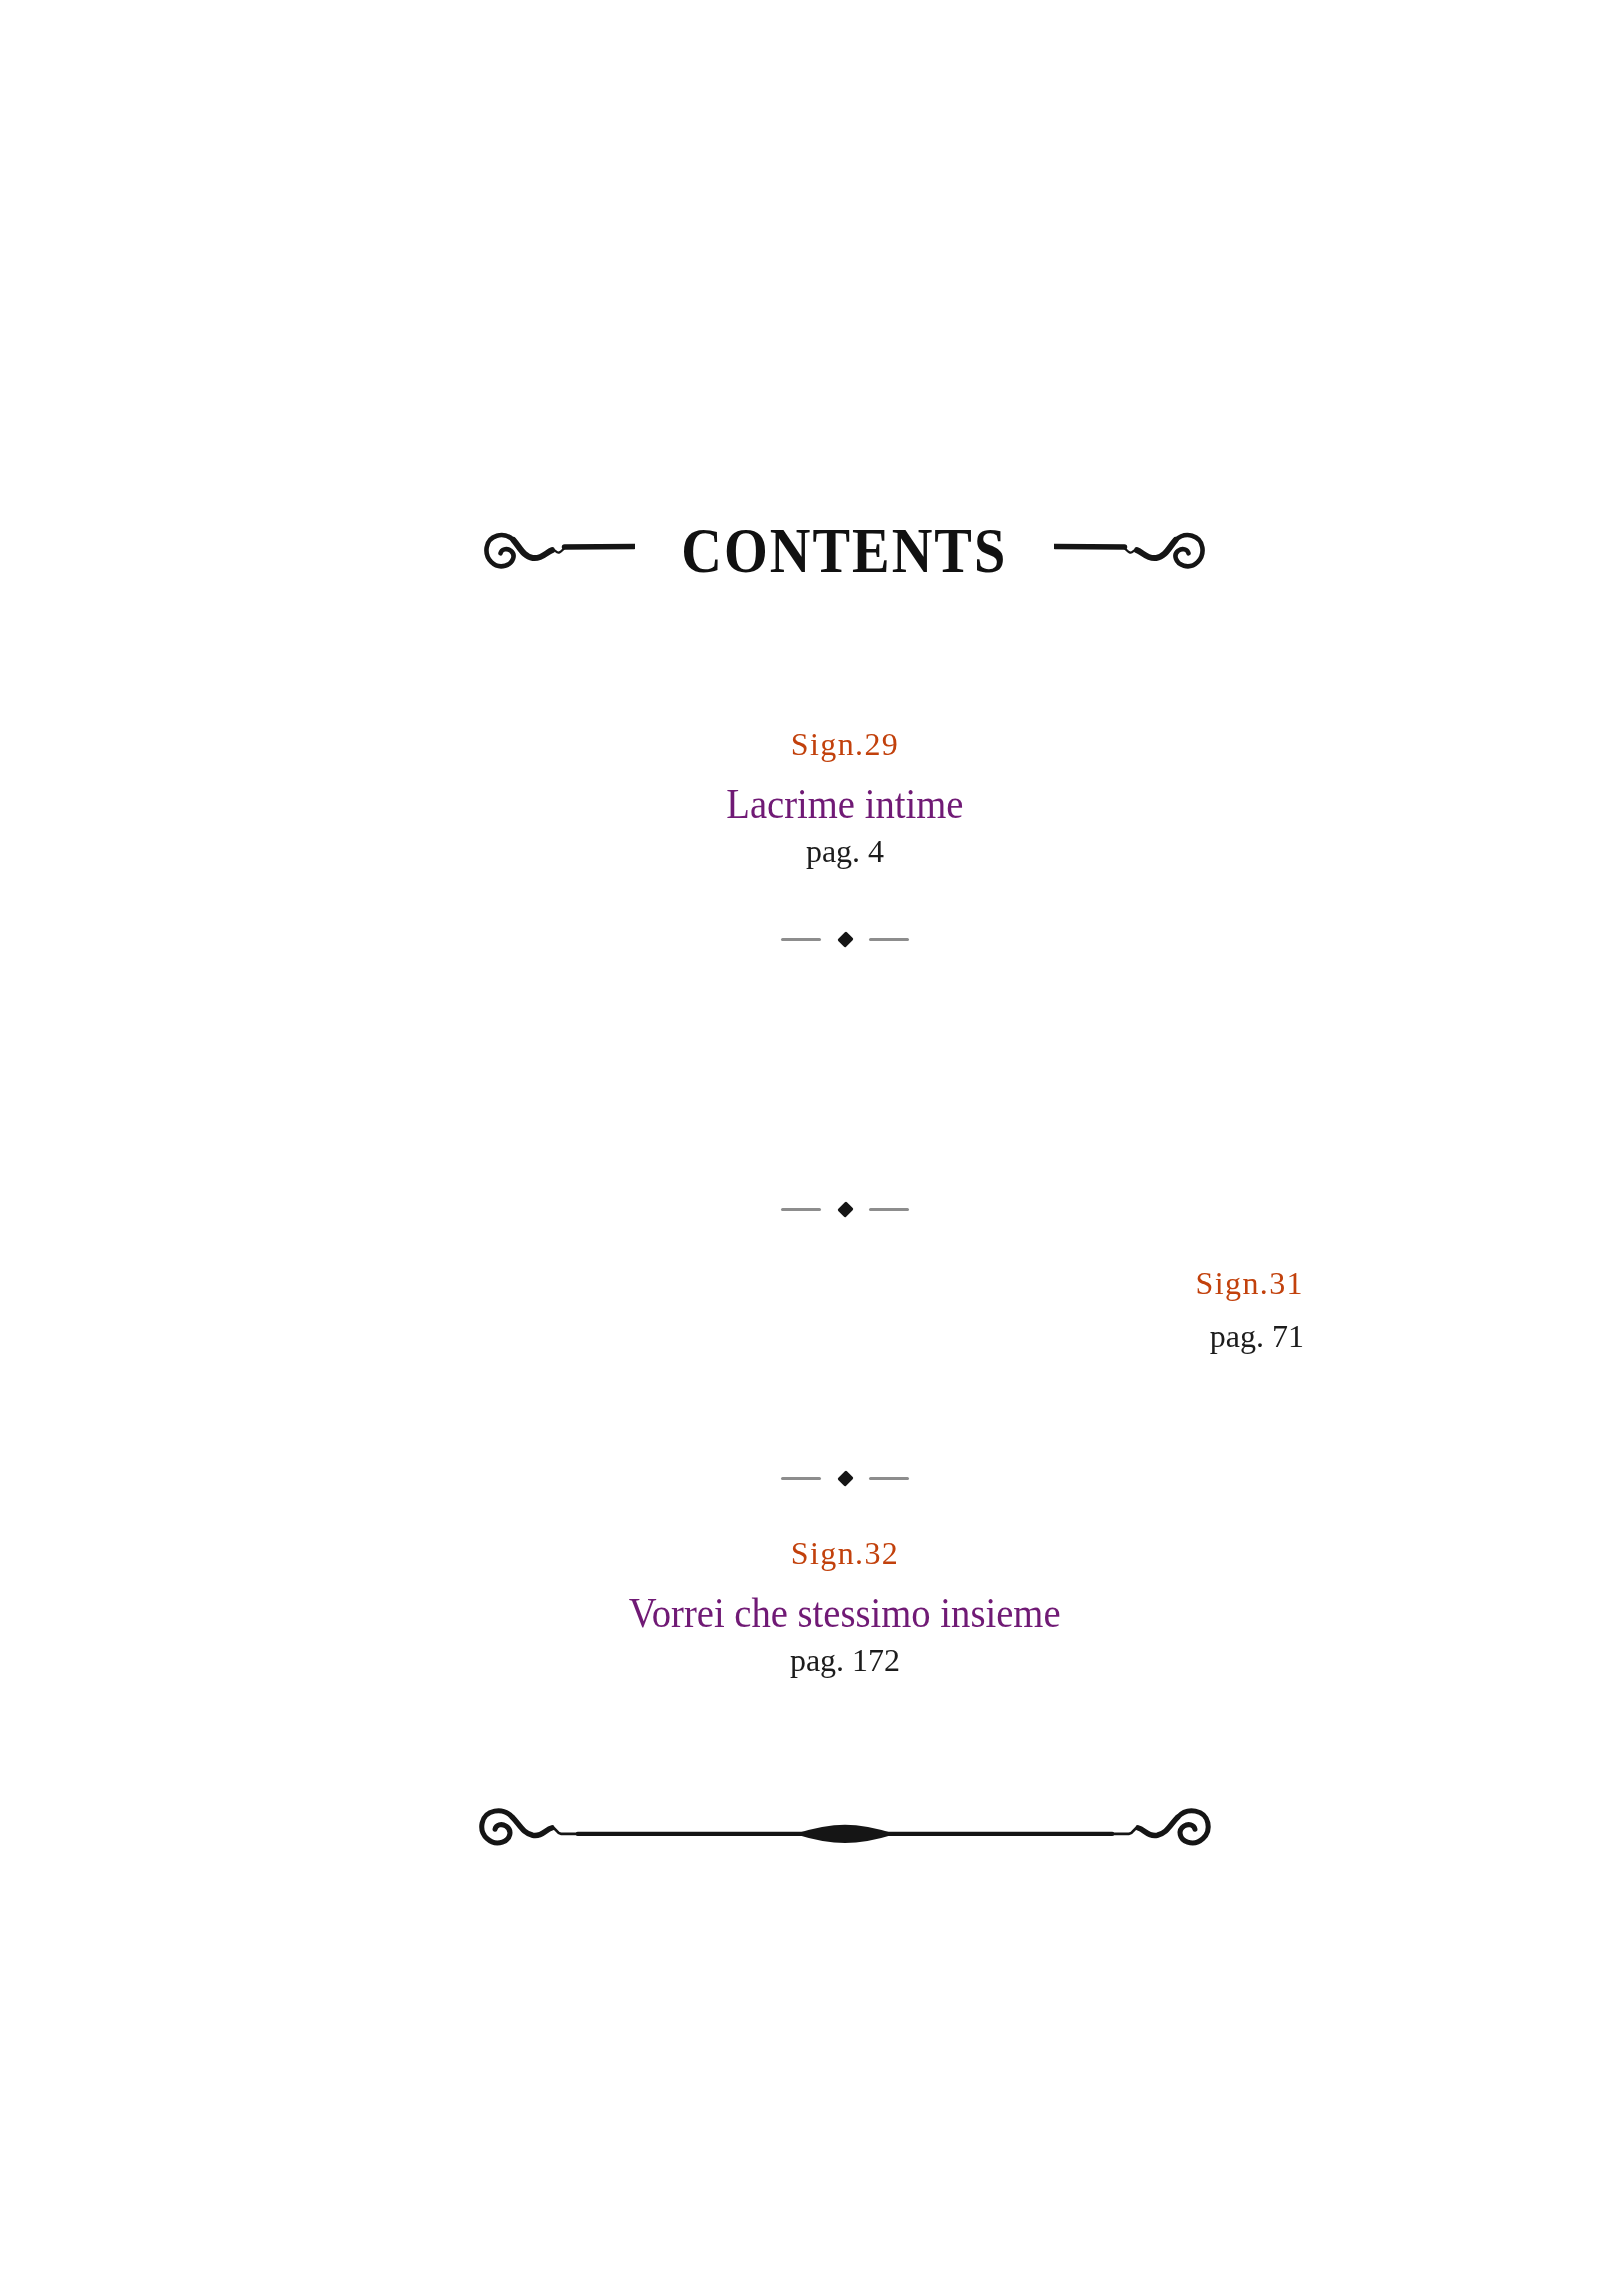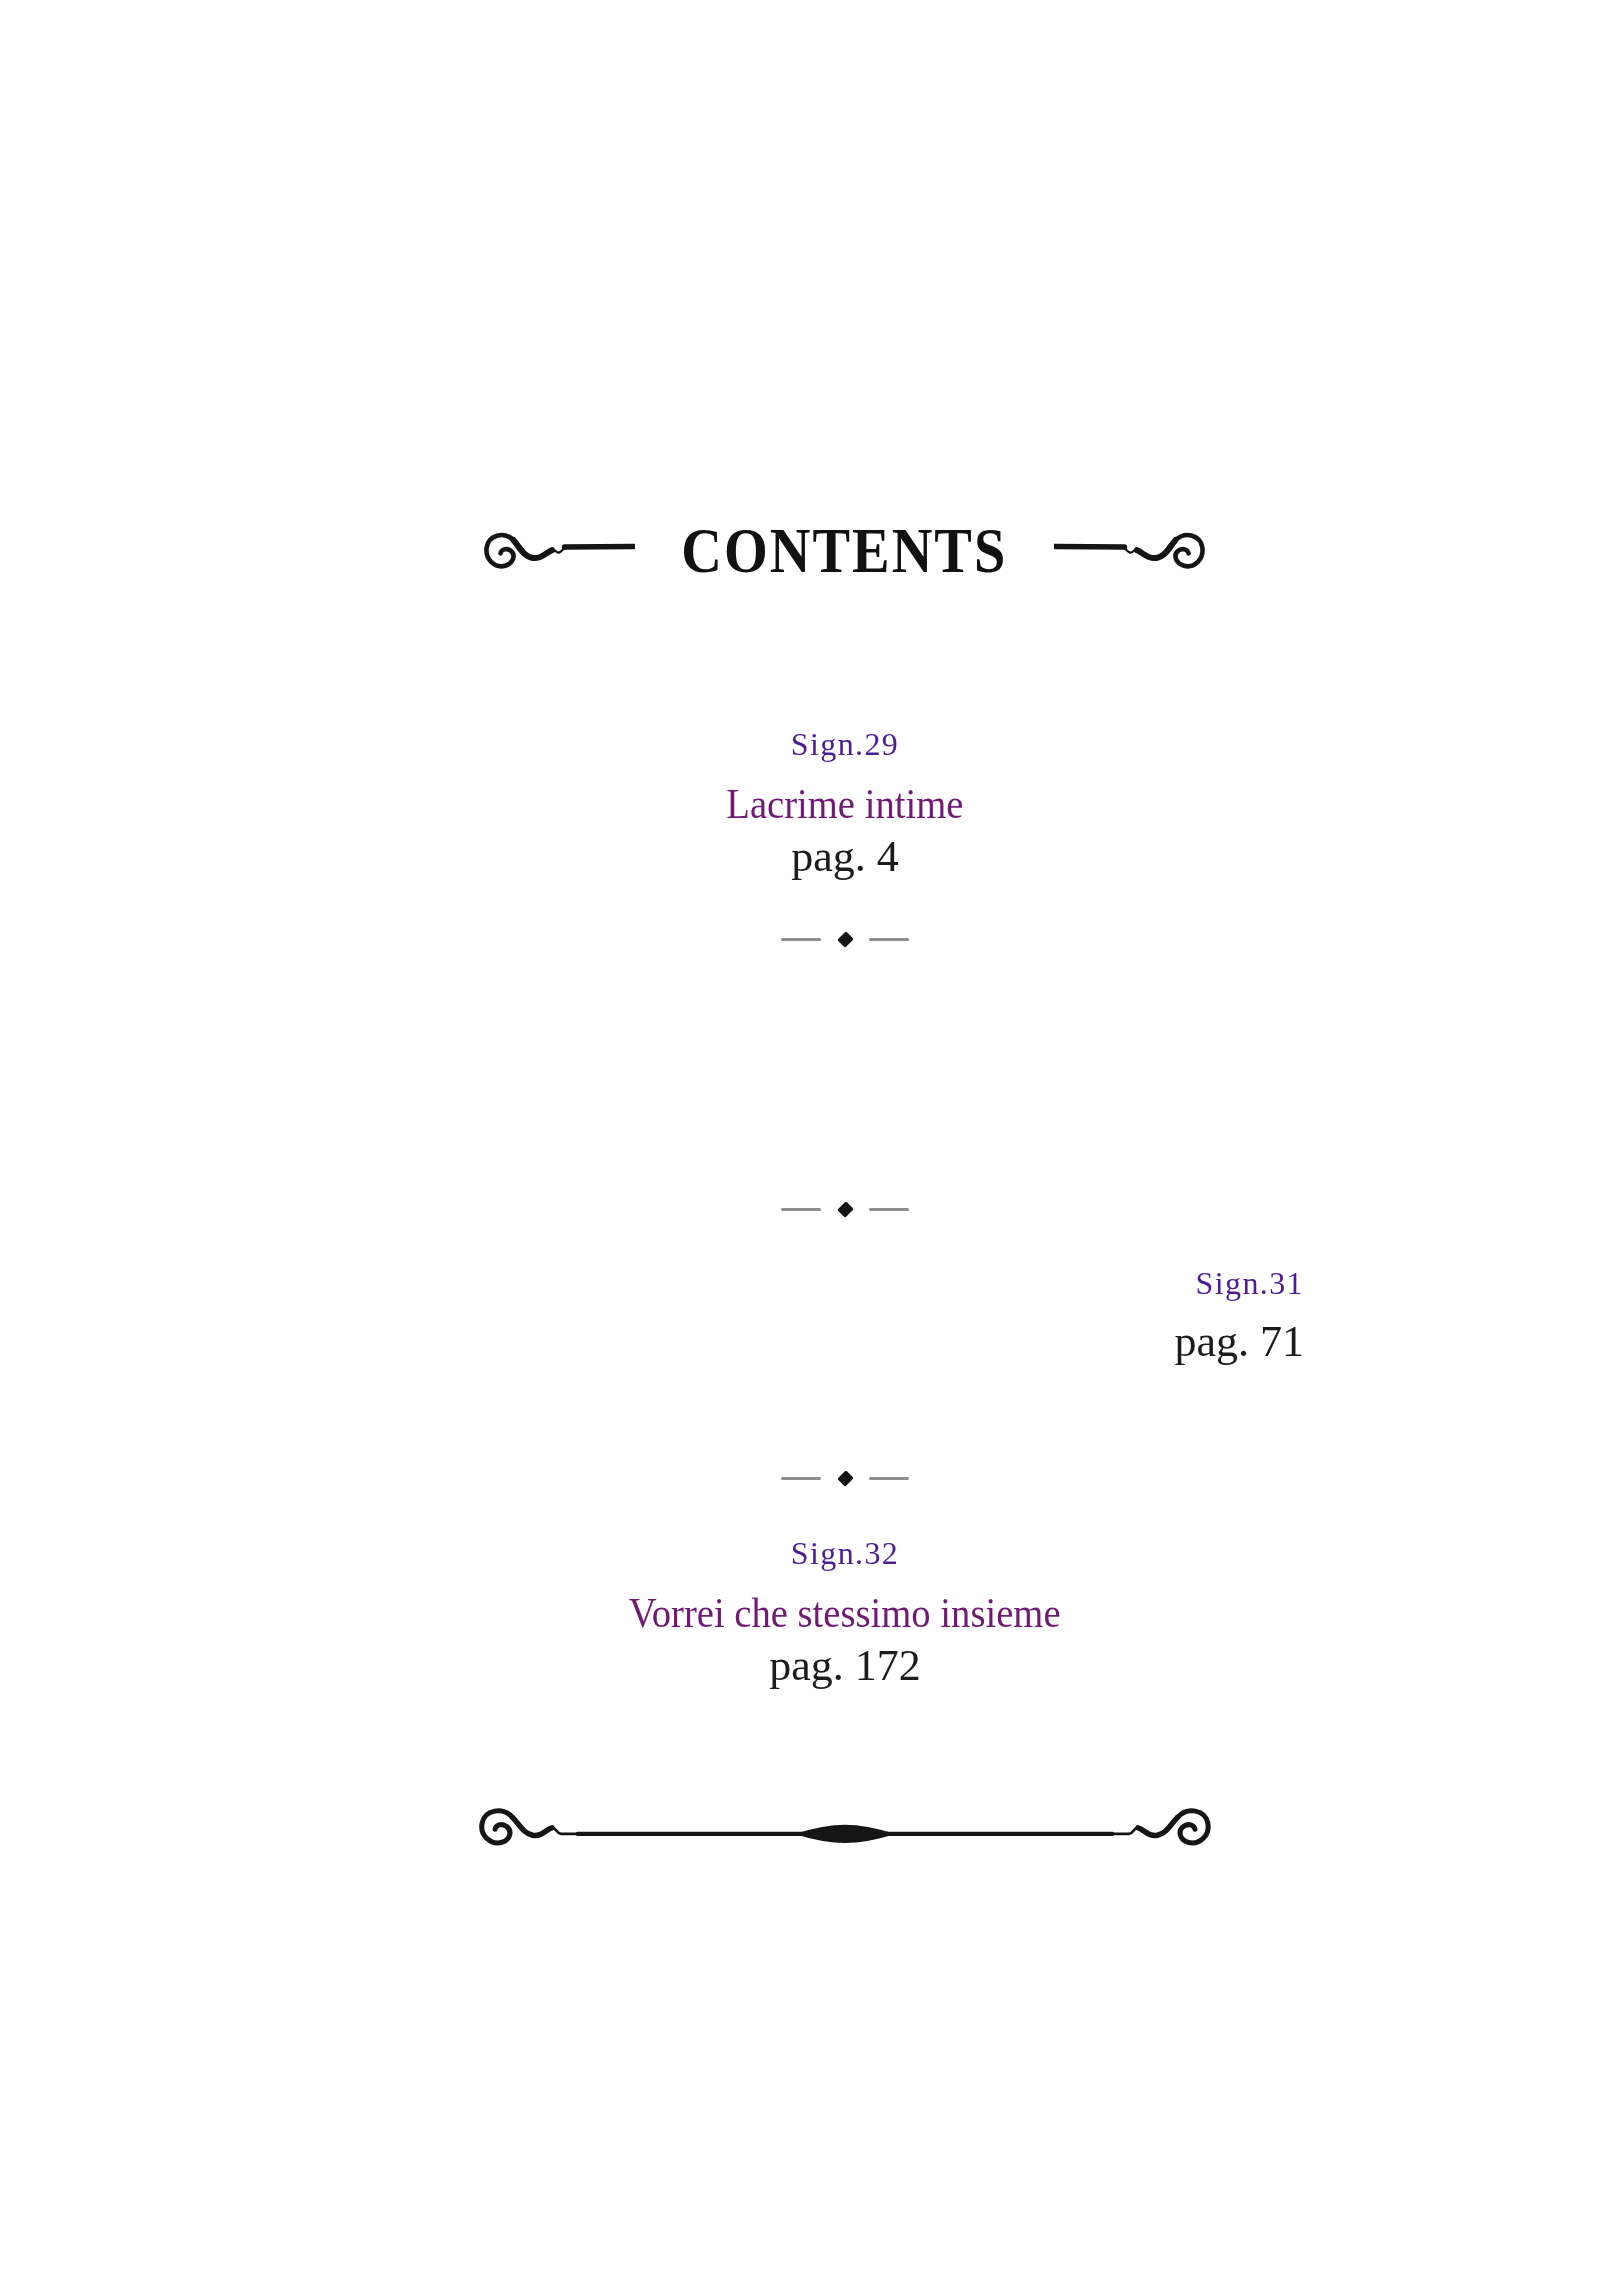--- a/index.html
+++ b/index.html
@@ -20,29 +20,29 @@
   .contents-title{
     font-size:64px; font-weight:bold; letter-spacing:2.3px; line-height:1;
     display:inline-block; transform:scaleX(0.88); transform-origin:center;
     white-space:nowrap; color:#111111; margin:0;
   }
   
   .entry{
     position:absolute; left:386px; width:918px; text-align:center;
   }
   .entry .sign{
-    font-size:32px; line-height:1; letter-spacing:1.4px; color:#4c1d95;
+    font-size:32px; line-height:1; letter-spacing:1.4px; color:#c2410c;
     margin:0 0 21px 0; white-space:nowrap;
   }
   .entry .etitle{
     font-size:42px; line-height:1.1; margin:0 0 8.3px 0; color:#701a75; white-space:nowrap;
   }
   .entry .etitle > span{display:inline-block; transform:scaleX(0.92); transform-origin:center;}
   .entry .epage{
-    font-size:44px; line-height:1; color:#1c1c1c; margin:0; white-space:nowrap;
+    font-size:32px; line-height:1; color:#1c1c1c; margin:0; white-space:nowrap;
   }
   .entry-1{top:728px;} .entry-2{top:995px;} .entry-3{top:1267px;text-align:right;} .entry-4{top:1537px;}
   
   .divider{
     position:absolute; left:386px; width:918px; height:18.4px;
     display:flex; justify-content:center; align-items:center; gap:18.4px;
   }
   .divider-1{top:930px;} .divider-2{top:1200px;} .divider-3{top:1469px;}
   .dash{width:40px;height:2.8px;background:#8d8d8d;border-radius:1.8px;}
   .diamond{

